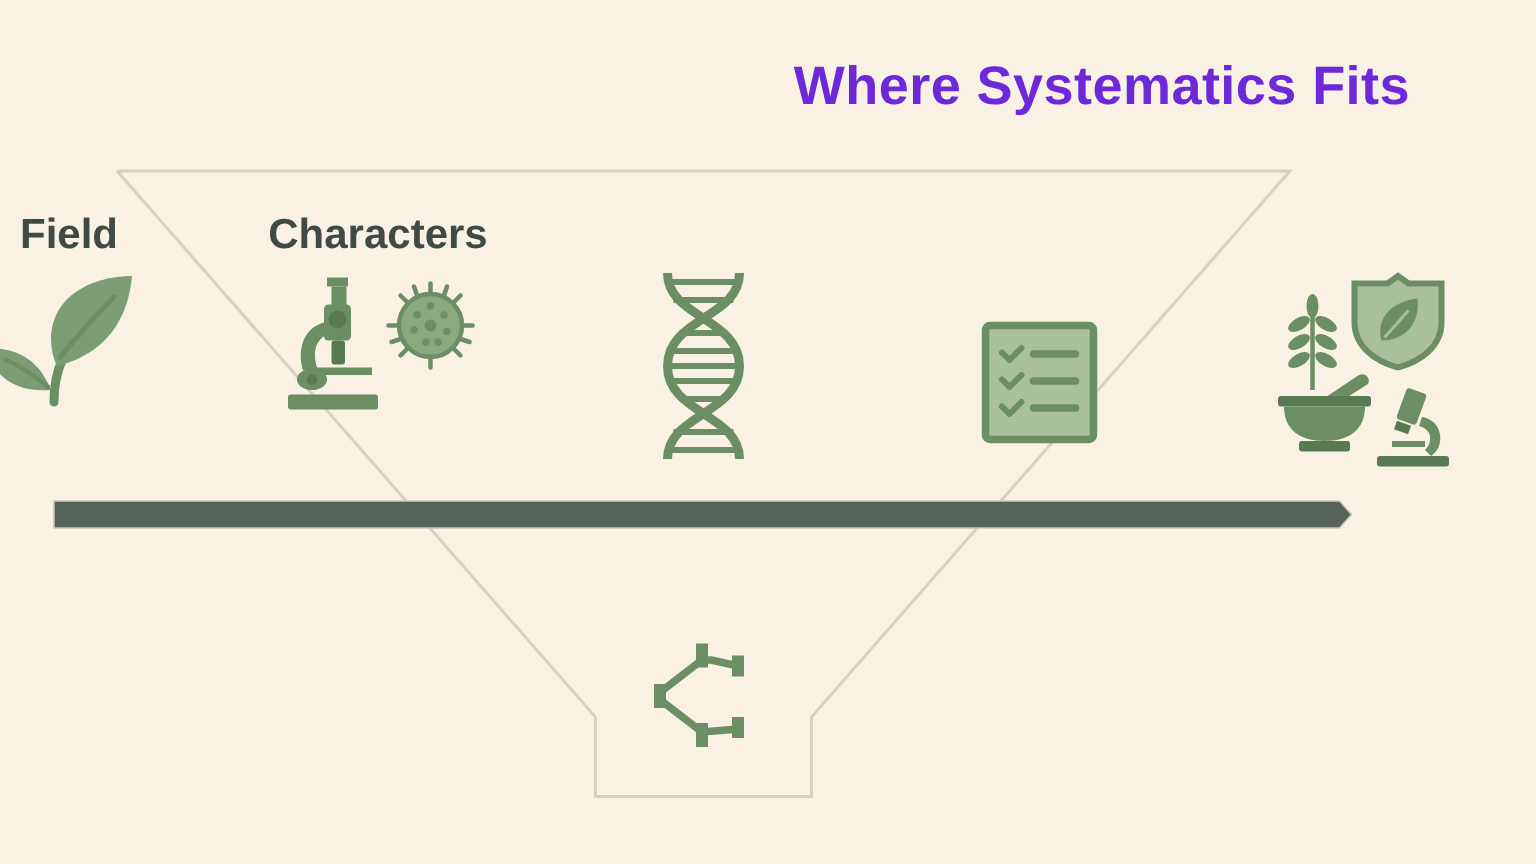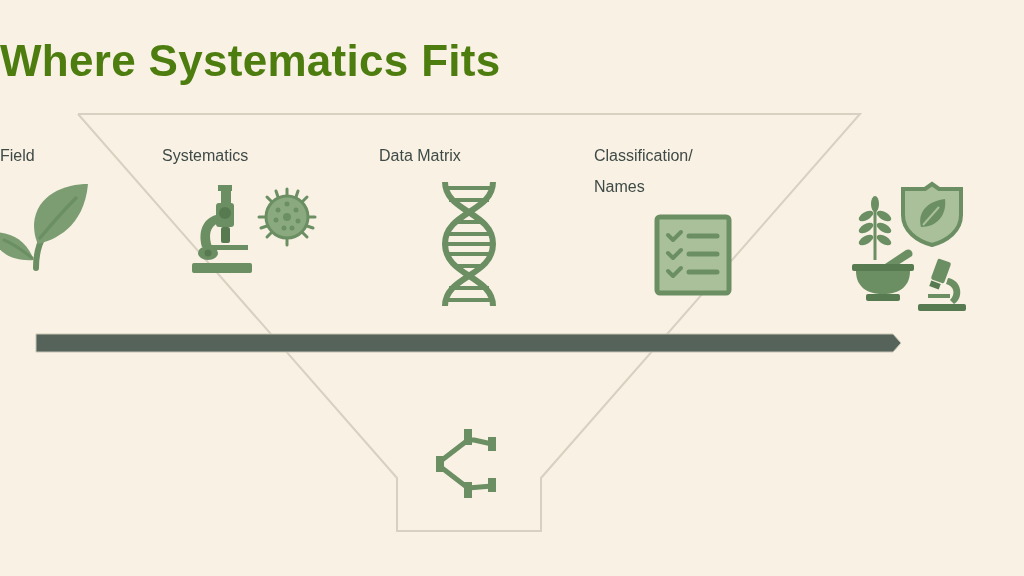--- a/index.html
+++ b/index.html
@@ -5,47 +5,42 @@
     html, body { margin: 0; padding: 0; }
     body {
       width: 1024px; height: 576px; overflow: hidden;
       background: #f8f1e4;
       font-family: "Liberation Sans", "DejaVu Sans", sans-serif;
       position: relative;
     }
     .canvas { position: absolute; left: 0; top: 0; width: 1024px; height: 576px; }
     .title {
       position: absolute; left: 0; width: 940px; top: 36px;
-      text-align: left; font-size: 44px; font-weight: 700;
-      color: #4d7c0f; letter-spacing: 0.3px;
+      text-align: right; font-size: 36px; font-weight: 700;
+      color: #6d28d9; letter-spacing: 0.3px;
     }
     .stage-label {
-      position: absolute; font-size: 16px; font-weight: 400;
-      color: #3f4a46; line-height: 31px; white-space: nowrap;
+      position: absolute; font-size: 28px; font-weight: 700;
+      color: #3f4a46; text-align: center; line-height: 31px; white-space: nowrap;
     }
     .icon { position: absolute; }
   </style>
 </head>
 <body>
 
 <div class="canvas">
 
   <svg class="icon" width="1024" height="576" style="left:0;top:0;">
     <polyline points="78,114 860,114 541,478 541,531 397,531 397,478 78,114" fill="none" stroke="#d8d0c0" stroke-width="2"></polyline>
   </svg>
 
   <div class="title">Where Systematics Fits</div>
 
   <div class="stage-label" style="left:0;width:92px;top:140px;">Field</div>
-  <div class="stage-label" style="left:162px;width:180px;top:140px;">Systematics</div>
-  <div class="stage-label" style="left:379px;width:180px;top:140px;">Data Matrix</div>
-  <div class="stage-label" style="left:594px;width:200px;top:140px;">
-    <div>Classification/</div>
-    <div>Names</div>
-  </div>
+  <div class="stage-label" style="left:162px;width:180px;top:140px;">Characters</div>
 
   <svg class="icon" width="100" height="100" style="left:-8px;top:180px;" viewBox="0 0 100 100">
     <path d="M44 88 C44 66 52 50 66 40" stroke="#6b8f63" stroke-width="6" fill="none" stroke-linecap="round"></path>
     <path d="M46 64 C62 60 92 48 96 4 C74 4 44 14 42 44 C42 54 44 60 46 64 Z" fill="#7c9d72"></path>
     <path d="M48 58 C58 46 70 32 84 18" stroke="#6b8f63" stroke-width="3.5" fill="none" stroke-linecap="round"></path>
     <path d="M42 80 C34 60 20 52 0 52 C2 70 18 82 42 80 Z" fill="#7c9d72"></path>
     <path d="M40 78 C30 70 22 64 12 60" stroke="#6b8f63" stroke-width="3" fill="none" stroke-linecap="round"></path>
   </svg>
 
   <svg class="icon" width="70" height="95" style="left:190px;top:183px;" viewBox="0 0 70 95">

